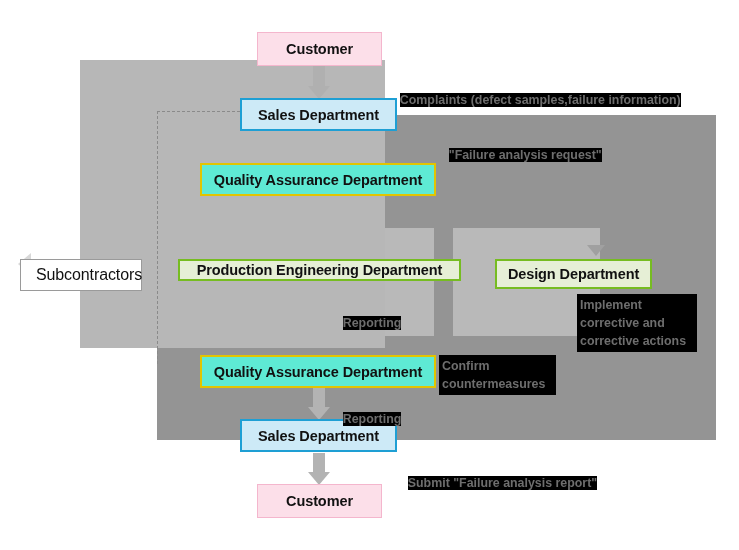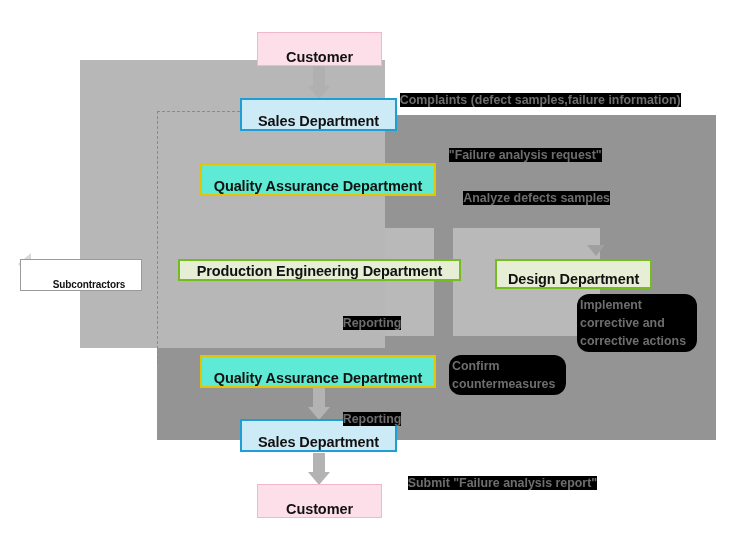--- a/index.html
+++ b/index.html
@@ -52,21 +52,21 @@
     border-top: 11px solid transparent;
     border-bottom: 11px solid transparent;
     border-right: 13px solid #d8d8d8;
   }
 
   
   .node {
     position: absolute;
     box-sizing: border-box;
     display: flex;
-    align-items: flex-end;
+    align-items: center;
     justify-content: center;
     font-size: 14.5px;
     font-weight: 600;
     color: #111111;
     letter-spacing: -0.1px;
     white-space: nowrap;
   }
   .node-customer {
     background: #fcdfe9;
     border: 1.6px solid #f4b6cd;
@@ -79,22 +79,22 @@
     background: #5eead4;
     border: 2px solid #e2c400;
   }
   .node-green {
     background: #e6efd6;
     border: 2px solid #76bc21;
   }
   .node-sub {
     background: #ffffff;
     border: 1.6px solid #9a9a9a;
-    font-weight: 700;
-    font-size: 10px;
+    font-weight: 400;
+    font-size: 16px;
     padding-left: 16px;
   }
 
   
   .annot {
     position: absolute;
     font-size: 12.4px;
     font-weight: 700;
     color: #6e6e6e;
     line-height: 17px;
@@ -104,21 +104,20 @@
     background: #000000;
   }
   .annot-block {
     position: absolute;
     font-size: 12.4px;
     font-weight: 700;
     color: #6e6e6e;
     line-height: 18px;
     background: #000000;
     padding: 2px 3px;
-    border-radius: 12px;
   }
 </style>
 </head>
 <body>
 
 <div id="canvas">
 
   <div class="band band-light" style="left:80px; top:60px; width:305px; height:288px;"></div>
   <div class="band band-light" style="left:80px; top:60px; width:305px; height:288px;"></div>
   <div class="band band-mid" style="left:385px; top:115px; width:331px; height:325px;"></div>
@@ -181,35 +180,32 @@
   </div>
 
   <div class="annot" style="left:386px; top:75px;">
     <span class="hl">Complaints (defect samples,failure information)</span>
   </div>
 
   <div class="annot" style="left:435px; top:130px;">
     <span class="hl">"Failure analysis request"</span>
   </div>
 
-  <div class="annot" style="left:450px; top:173px;">
-    <span class="hl">Analyze defects samples</span>
-  </div>
 
   <div class="annot" style="left:329px; top:298px;">
     <span class="hl">Reporting</span>
   </div>
 
   <div class="annot-block" style="left:577px; top:294px; width:114px;">
     <div>Implement</div>
     <div>corrective and</div>
     <div>corrective actions</div>
   </div>
 
-  <div class="annot-block" style="left:449px; top:355px; width:111px;">
+  <div class="annot-block" style="left:439px; top:355px; width:111px;">
     <div>Confirm</div>
     <div>countermeasures</div>
   </div>
 
   <div class="annot" style="left:329px; top:394px;">
     <span class="hl">Reporting</span>
   </div>
 
   <div class="annot" style="left:394px; top:458px;">
     <span class="hl">Submit "Failure analysis report"</span>

